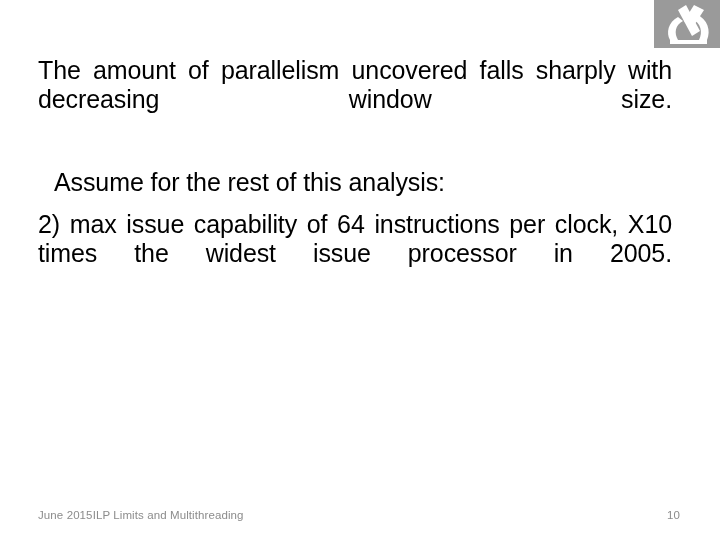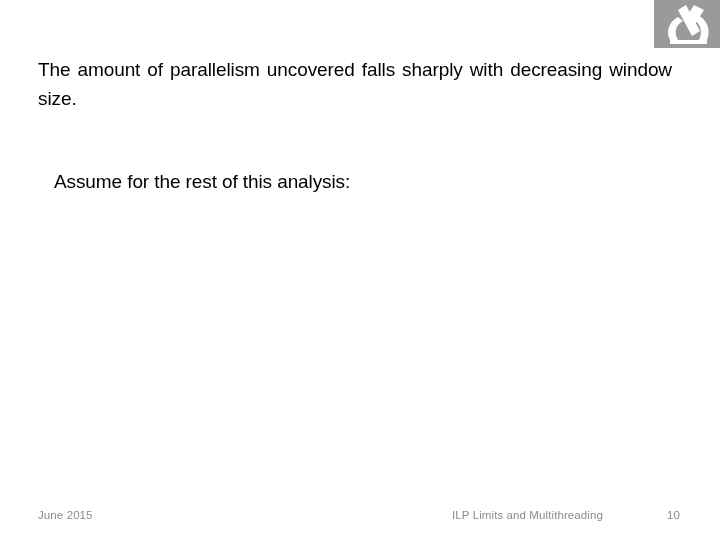--- a/index.html
+++ b/index.html
@@ -34,21 +34,21 @@
   
   .slide-body {
     position: absolute;
     left: 38px;
     top: 56px;
     width: 634px;
   }
 
   .para {
     color: #000000;
-    font-size: 19px;
+    font-size: 25px;
     line-height: 28.5px;
     text-align: justify;
     text-justify: inter-word;
     margin: 0 0 16px 0;
     letter-spacing: -0.1px;
   }
   .para:last-child {
     margin-bottom: 0;
   }
   
@@ -85,21 +85,21 @@
     color: #8c8c8c;
     font-size: 11.5px;
     letter-spacing: 0.1px;
   }
   .footer-left {
     flex: 0 0 auto;
     text-align: center;
   }
   .footer-center {
     flex: 1 1 auto;
-    text-align: right;
+    text-align: left;
     padding-right: 28px;
   }
   .footer-right {
     flex: 0 0 auto;
     text-align: right;
     min-width: 20px;
     margin-left: 29px;
   }
 </style>
 </head>
@@ -116,19 +116,20 @@
 
     <path d="M24 17 C14 22 12 33 16 40 L24 40 C20 33 21 25 29 21 Z" fill="#ffffff"></path>
 
     <rect x="16" y="40" width="37" height="4" fill="#ffffff"></rect>
   </svg>
 </div>
 
 <div class="slide-body">
   <p class="para">The amount of parallelism uncovered falls sharply with decreasing window size.</p>
   <p class="para no-justify lead gap-before">Assume for the rest of this analysis:</p>
+  <p class="para">2) max issue capability of 64 instructions per clock, X10 times the widest issue processor in 2005.</p>
 </div>
 
 <div class="footer">
   <span class="footer-left">June 2015</span>
   <span class="footer-center">ILP Limits and Multithreading</span>
   <span class="footer-right">10</span>
 </div>
 
 </body></html>

